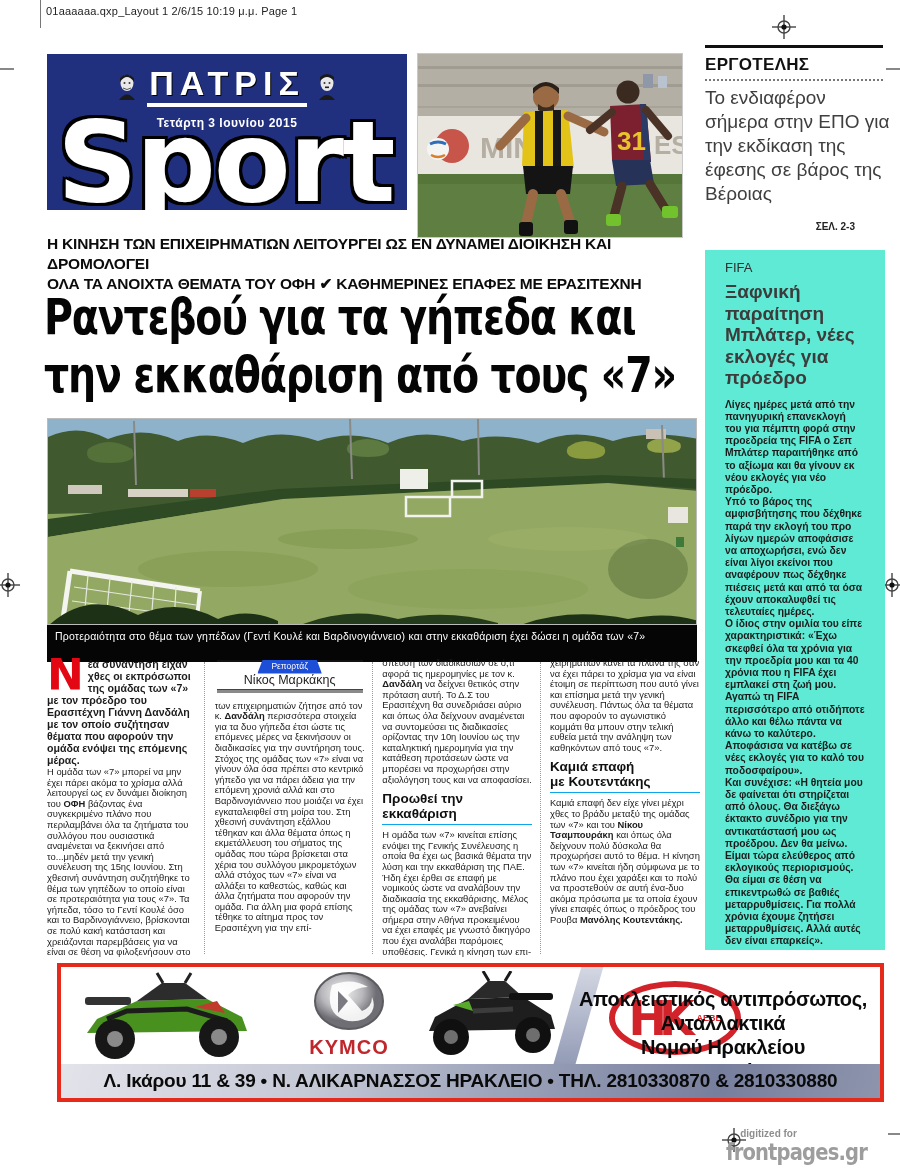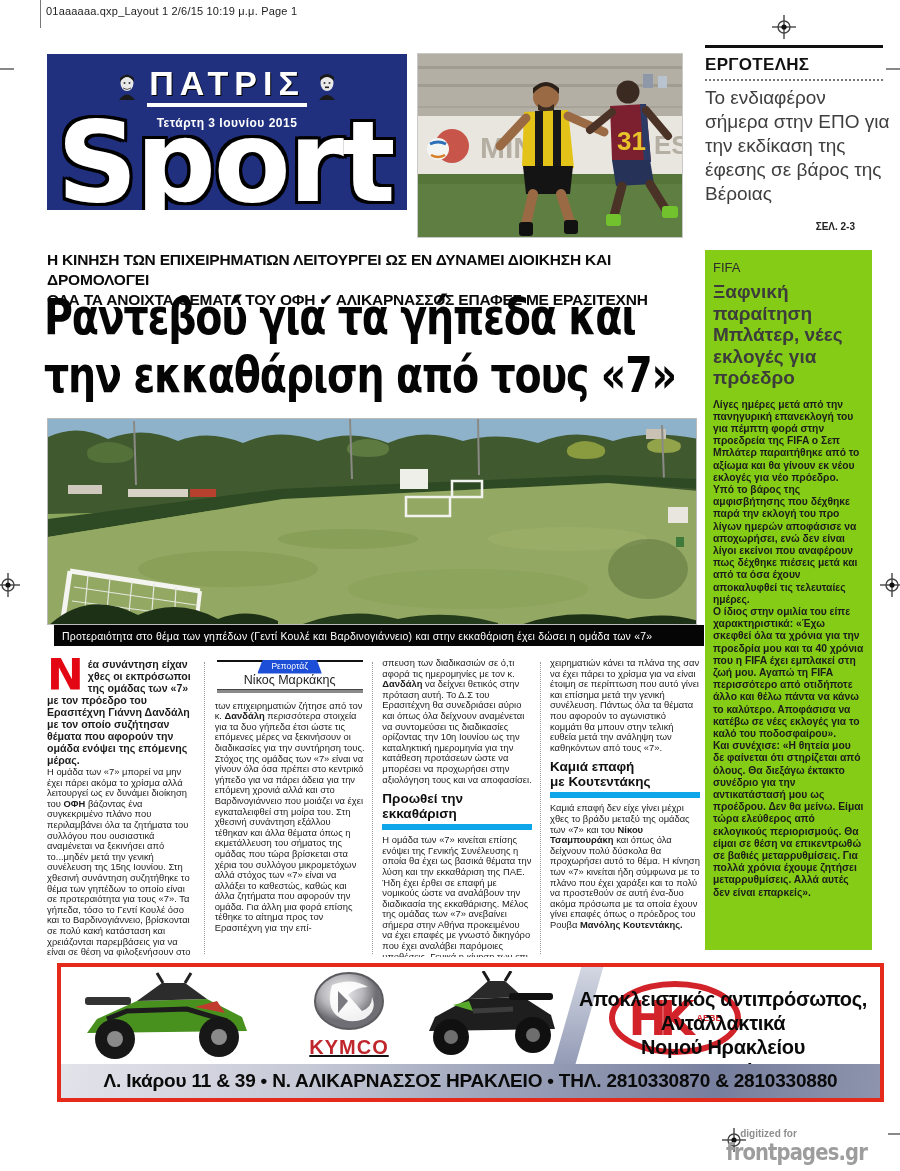--- a/index.html
+++ b/index.html
@@ -30,64 +30,64 @@
   .photo-top{left:417px;top:53px;width:266px;height:185px;border:1px solid #c9c9c9;overflow:hidden;background:#b6b2a8;}
 
   
   .erg-rule{left:705px;top:45px;width:178px;height:3px;background:#101010;}
   .erg-kicker{left:705px;top:55px;width:178px;font-size:17px;font-weight:800;letter-spacing:.3px;
               border-bottom:2px dotted #777;padding-bottom:4px;}
   .erg-text{left:705px;top:86px;width:186px;font-size:19px;line-height:24px;color:#3f3f3f;font-weight:500;}
   .erg-page{left:705px;top:221px;width:150px;text-align:right;font-size:10px;font-weight:bold;color:#222;}
 
   
-  .kicker{left:47px;top:250px;width:655px;font-size:15.5px;font-weight:bold;line-height:20px;color:#0b0b0b;letter-spacing:-.2px;}
+  .kicker{left:47px;top:234px;width:655px;font-size:15.5px;font-weight:bold;line-height:20px;color:#0b0b0b;letter-spacing:-.2px;}
   .headline{left:44px;top:288px;width:700px;font-family:"DejaVu Sans",sans-serif;font-weight:bold;color:#050505;}
   .headline .hl{white-space:nowrap;font-size:50px;line-height:58px;letter-spacing:-1.5px;
                 transform:scaleX(.79);transform-origin:left center;}
 
   
   .photo-main{left:47px;top:418px;width:650px;height:207px;border:1px solid #bbb;overflow:hidden;background:#8aa55c;}
-  .caption{left:54px;top:625px;width:650px;background:#050505;color:#fff;font-size:10.5px;
-           padding:5px 8px 4px 8px;letter-spacing:.2px;}
+  .caption{left:47px;top:625px;width:650px;background:#050505;color:#fff;font-size:10.5px;
+           padding:5px 8px 20px 8px;letter-spacing:.2px;}
 
   
   .article{left:47px;top:658px;width:653px;height:299px;display:flex;justify-content:space-between;}
   .col{width:150px;height:299px;overflow:hidden;font-size:9.4px;line-height:10.6px;color:#1c1c1c;}
   .col p{margin:0;}
   .col b{font-weight:bold;}
   .col-sep{width:1px;height:292px;border-left:1px dotted #9a9a9a;top:662px;}
   .dropcap{float:left;color:#e30613;font-size:44px;line-height:34px;font-weight:bold;padding-right:4px;
            font-family:"DejaVu Sans",sans-serif;}
   .lead{font-size:10.6px;line-height:12px;font-weight:bold;margin-bottom:1px;}
   .byline{margin:2px 2px 8px 2px;border-top:2px solid #111;position:relative;text-align:center;padding-top:2px;}
   .byline-flag{position:absolute;left:50%;top:-2px;transform:translateX(-50%);background:#1d4ed8;color:#fff;
                font-size:8.5px;padding:1px 14px 2px 14px;clip-path:polygon(8% 0,92% 0,100% 100%,0 100%);}
   .byline-name{font-size:12.5px;padding-top:11px;color:#222;}
   .byline-rule{margin-top:3px;height:4px;background:#8a8a8a;border-top:1px solid #444;}
-  .subhead{font-size:13.5px;font-weight:bold;color:#101010;border-bottom:6px solid #0ea5e9;
+  .subhead{font-size:13.5px;font-weight:bold;color:#101010;border-bottom:1px solid #0ea5e9;
            padding:6px 0 3px 0;margin-bottom:5px;line-height:15px;}
 
   
-  .fifa{left:705px;top:250px;width:167px;height:700px;background:#84cc16;padding:10px 8px;overflow:hidden;}
+  .fifa{left:705px;top:250px;width:180px;height:700px;background:#5eead4;padding:10px 20px;overflow:hidden;}
   .fifa-kicker{font-size:13px;color:#2e2e2e;margin-bottom:6px;}
   .fifa-head{font-size:19px;line-height:21.5px;font-weight:bold;color:#3c3c3c;margin-bottom:10px;}
   .fifa-body{font-size:10.3px;line-height:12.2px;font-weight:bold;color:#1b1b1b;}
   .fifa-body p{margin:0;}
 
   
   .ad{left:57px;top:963px;width:827px;height:139px;border:4px solid #e52a1c;background:#fff;}
   .ad-inner{position:relative;width:100%;height:100%;overflow:hidden;}
   .ad-bar{position:absolute;left:0;right:0;bottom:0;height:34px;
           background:linear-gradient(100deg,#e3e3ea 0%,#c6c9d6 30%,#9aa1b8 55%,#777f9e 80%,#8d94ac 100%);
           display:flex;align-items:center;justify-content:center;}
   .ad-bar-text{font-size:19px;font-weight:800;color:#0a0a0a;letter-spacing:-.2px;}
   .ad-text{position:absolute;right:6px;top:4px;width:302px;text-align:center;font-weight:800;color:#0a0a0a;margin-top:16px;}
   .ad-text div{font-size:20px;line-height:24px;letter-spacing:-.3px;}
-  .kymco{position:absolute;left:232px;top:4px;width:112px;text-align:center;text-decoration:underline;}
+  .kymco{position:absolute;left:232px;top:4px;width:112px;text-align:center;}
   .kymco-text{font-size:20px;font-weight:800;color:#c0272d;letter-spacing:1px;margin-top:1px;}
   .slash{position:absolute;left:506px;top:-6px;width:22px;height:112px;transform:skewX(-16deg);
          background:linear-gradient(180deg,#d8dbe6,#8d96b2);}
   .hk{position:absolute;left:548px;top:14px;width:132px;height:74px;border:6px solid #d3232a;border-radius:50%;
       display:flex;align-items:center;justify-content:center;background:#fff;}
   .hk-letters{font-size:46px;font-weight:800;color:#d3232a;letter-spacing:-8px;line-height:1;
               font-family:"DejaVu Sans",sans-serif;transform:scaleY(1.05);}
   .hk-sub{font-size:9px;font-weight:bold;color:#d3232a;margin-left:10px;align-self:center;}
 
   
@@ -206,21 +206,21 @@
     </svg>
   </div>
 
   <div class="abs erg-rule"></div>
   <div class="abs erg-kicker">ΕΡΓΟΤΕΛΗΣ</div>
   <div class="abs erg-text">Το ενδιαφέρον σήμερα στην ΕΠΟ για την εκδίκαση της έφεσης σε βάρος της Βέροιας</div>
   <div class="abs erg-page">ΣΕΛ. 2-3</div>
 
   <div class="abs kicker">
     <div>Η ΚΙΝΗΣΗ ΤΩΝ ΕΠΙΧΕΙΡΗΜΑΤΙΩΝ ΛΕΙΤΟΥΡΓΕΙ ΩΣ ΕΝ ΔΥΝΑΜΕΙ ΔΙΟΙΚΗΣΗ  ΚΑΙ ΔΡΟΜΟΛΟΓΕΙ</div>
-    <div>ΟΛΑ ΤΑ ΑΝΟΙΧΤΑ ΘΕΜΑΤΑ ΤΟΥ ΟΦΗ ✔ ΑΛΙΚΑΡΝΑΣΣΟΣ ΕΠΑΦΕΣ ΜΕ ΕΡΑΣΙΤΕΧΝΗ</div>
+    <div>ΟΛΑ ΤΑ ΑΝΟΙΧΤΑ ΘΕΜΑΤΑ ΤΟΥ ΟΦΗ ✔ ΚΑΘΗΜΕΡΙΝΕΣ ΕΠΑΦΕΣ ΜΕ ΕΡΑΣΙΤΕΧΝΗ</div>
   </div>
   <div class="abs headline">
     <div class="hl">Ραντεβού για τα γήπεδα και</div>
     <div class="hl">την εκκαθάριση από τους «7»</div>
   </div>
 
   <div class="abs photo-main">
     <svg width="650" height="207" viewBox="0 0 650 207">
       <rect x="0" y="0" width="650" height="42" fill="#8fb2cb"></rect>
 

